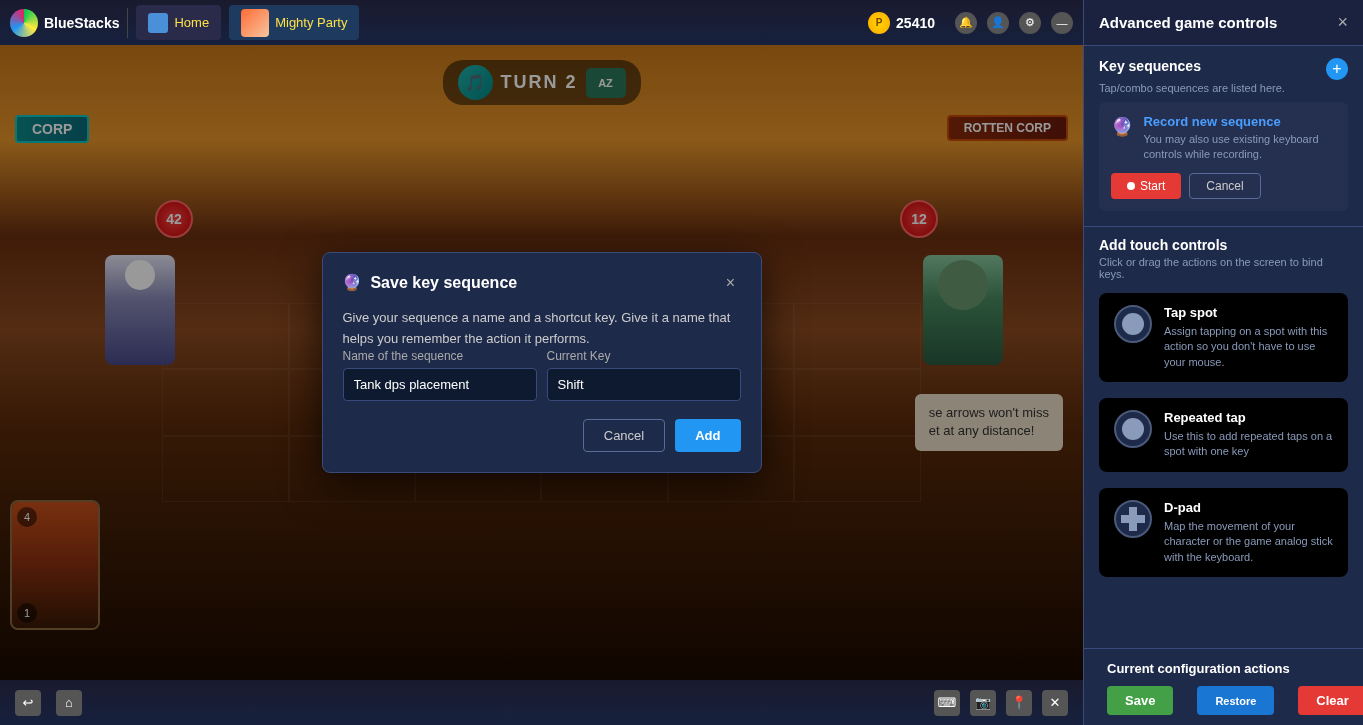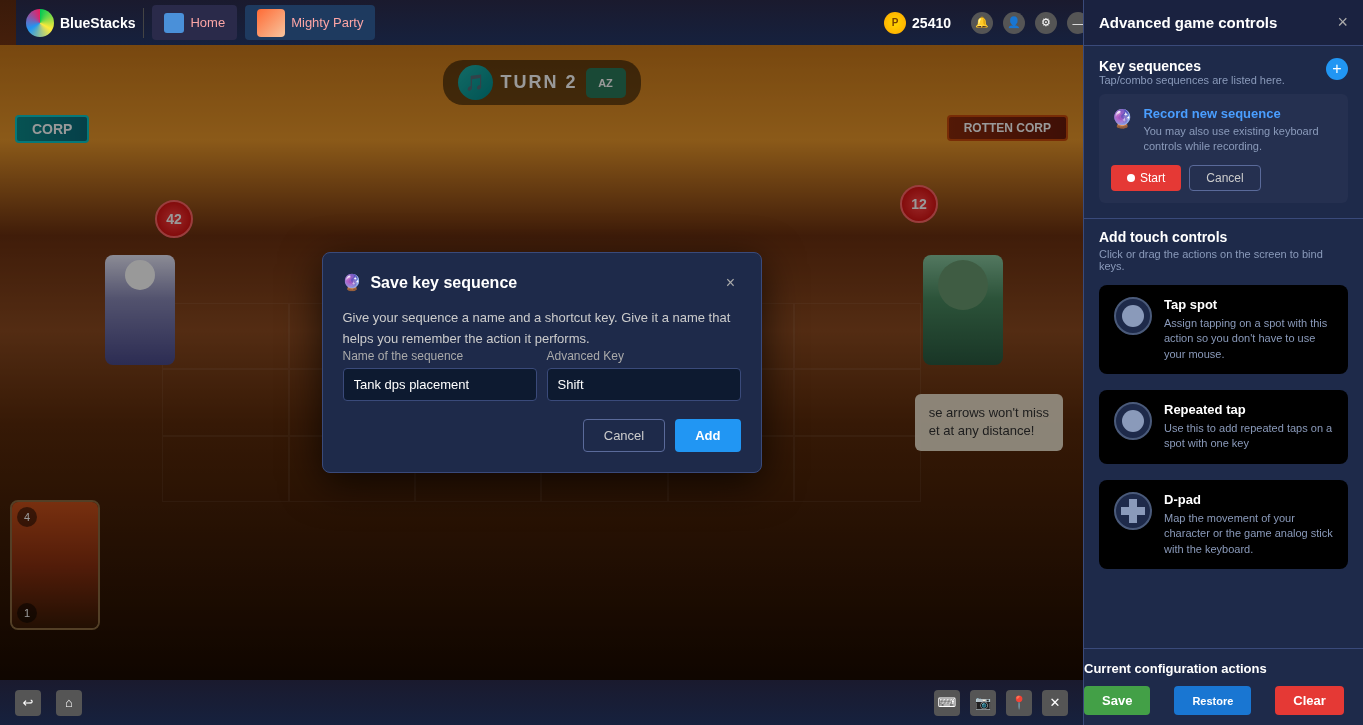--- a/index.html
+++ b/index.html
@@ -18,42 +18,41 @@
     .top-bar {
       width: 100%;
       height: 45px;
       background: linear-gradient(180deg, #1a1a2e 0%, #16213e 100%);
       display: flex;
       align-items: center;
       padding: 0 10px;
       gap: 8px;
       position: relative;
       z-index: 10;
-      margin-left: 16px;
     }
     .bluestacks-logo {
       display: flex;
       align-items: center;
       gap: 6px;
     }
     .logo-icon {
       width: 28px; height: 28px;
       background: conic-gradient(#00c853, #ffeb3b, #2196f3, #e91e63);
       border-radius: 50%;
     }
     .logo-text { color: white; font-size: 14px; font-weight: bold; }
     .tab {
       display: flex; align-items: center; gap: 6px;
       background: #2a2a4a; border-radius: 4px;
       padding: 4px 12px; height: 35px; cursor: pointer;
     }
     .tab.active { background: #1e3a5f; }
     .tab-icon { width: 20px; height: 20px; background: #4a90d9; border-radius: 3px; }
     .tab-game-icon { width: 28px; height: 28px; background: linear-gradient(135deg, #ff6b35, #f7c59f); border-radius: 4px; }
-    .tab-text { color: #fca5a5; font-size: 13px; }
+    .tab-text { color: #fde047; font-size: 13px; }
     .coin-area {
       margin-left: auto; display: flex; align-items: center; gap: 6px;
     }
     .coin-icon { width: 22px; height: 22px; background: radial-gradient(circle, #ffd700, #ffa500); border-radius: 50%; display: flex; align-items: center; justify-content: center; font-size: 10px; color: #7a4000; font-weight: bold; }
     .coin-count { color: white; font-size: 14px; font-weight: bold; }
     .top-icons { display: flex; align-items: center; gap: 10px; margin-left: 12px; }
     .top-icon { width: 22px; height: 22px; background: #555; border-radius: 50%; display: flex; align-items: center; justify-content: center; font-size: 11px; color: white; }
     .separator { width: 1px; height: 30px; background: #444; }
 
     
@@ -230,21 +229,21 @@
       display: flex; align-items: center; justify-content: space-between;
       padding: 12px 15px;
       background: #1a2240;
       border-bottom: 1px solid #3a4a7a;
       flex-shrink: 0;
     }
     .panel-title { color: white; font-size: 15px; font-weight: bold; }
     .panel-close { color: #aaa; font-size: 18px; cursor: pointer; }
 
     .section-title { color: white; font-size: 14px; font-weight: bold; }
-    .section-subtitle { color: #8a9aba; font-size: 11px; margin-top: 0; }
+    .section-subtitle { color: #8a9aba; font-size: 11px; margin-top: 8px; }
 
     .section-header {
       display: flex; align-items: flex-start; justify-content: space-between;
       padding: 12px 15px 8px;
     }
     .add-btn {
       width: 22px; height: 22px; background: #2196f3; border-radius: 50%;
       display: flex; align-items: center; justify-content: center;
       color: white; font-size: 16px; cursor: pointer; flex-shrink: 0;
     }
@@ -314,21 +313,21 @@
     .dpad-arm {
       position: absolute; background: #8a9aba;
     }
     .dpad-arm.h { width: 24px; height: 8px; top: 8px; left: 0; }
     .dpad-arm.v { width: 8px; height: 24px; top: 0; left: 8px; }
 
     
     .config-section {
       margin-top: auto;
       border-top: 1px solid #3a4a7a;
-      padding: 12px 0 10px;
+      padding: 12px 23px 10px;
       flex-shrink: 0;
     }
     .config-title { color: white; font-size: 13px; font-weight: bold; margin-bottom: 10px; }
     .config-actions { display: flex; gap: 24px; }
     .btn-save {
       padding: 7px 18px; background: #43a047;
       border: none; border-radius: 4px; color: white;
       font-size: 13px; cursor: pointer; font-weight: bold;
     }
     .btn-restore {
@@ -387,21 +386,21 @@
 
       <div class="turn-banner">
         <div class="music-icon">🎵</div>
         <span class="turn-text">TURN 2</span>
         <div class="az-btn">AZ</div>
       </div>
 
       <div class="health-badge" style="top:155px;left:155px;">
         <span>42</span>
       </div>
-      <div class="health-badge" style="top:140px;right:145px;">
+      <div class="health-badge" style="top:155px;right:145px;">
         <span>12</span>
       </div>
 
       <div class="battle-grid">
         <div class="grid-cell"></div>
         <div class="grid-cell"></div>
         <div class="grid-cell"></div>
         <div class="grid-cell"></div>
         <div class="grid-cell"></div>
         <div class="grid-cell"></div>
@@ -451,21 +450,21 @@
             </div>
             <div class="dialog-close">×</div>
           </div>
           <div class="dialog-body">Give your sequence a name and a shortcut key. Give it a name that helps you remember the action it performs.</div>
           <div class="dialog-fields">
             <div class="field-group">
               <label>Name of the sequence</label>
               <input class="field-input" type="text" value="Tank dps placement" style="">
             </div>
             <div class="field-group">
-              <label>Advanced Key</label>
+              <label>Current Key</label>
               <input class="field-input" type="text" value="Shift" style="">
             </div>
           </div>
           <div class="dialog-actions">
             <button class="btn-cancel">Cancel</button>
             <button class="btn-add">Add</button>
           </div>
         </div>
       </div>
     </div>

